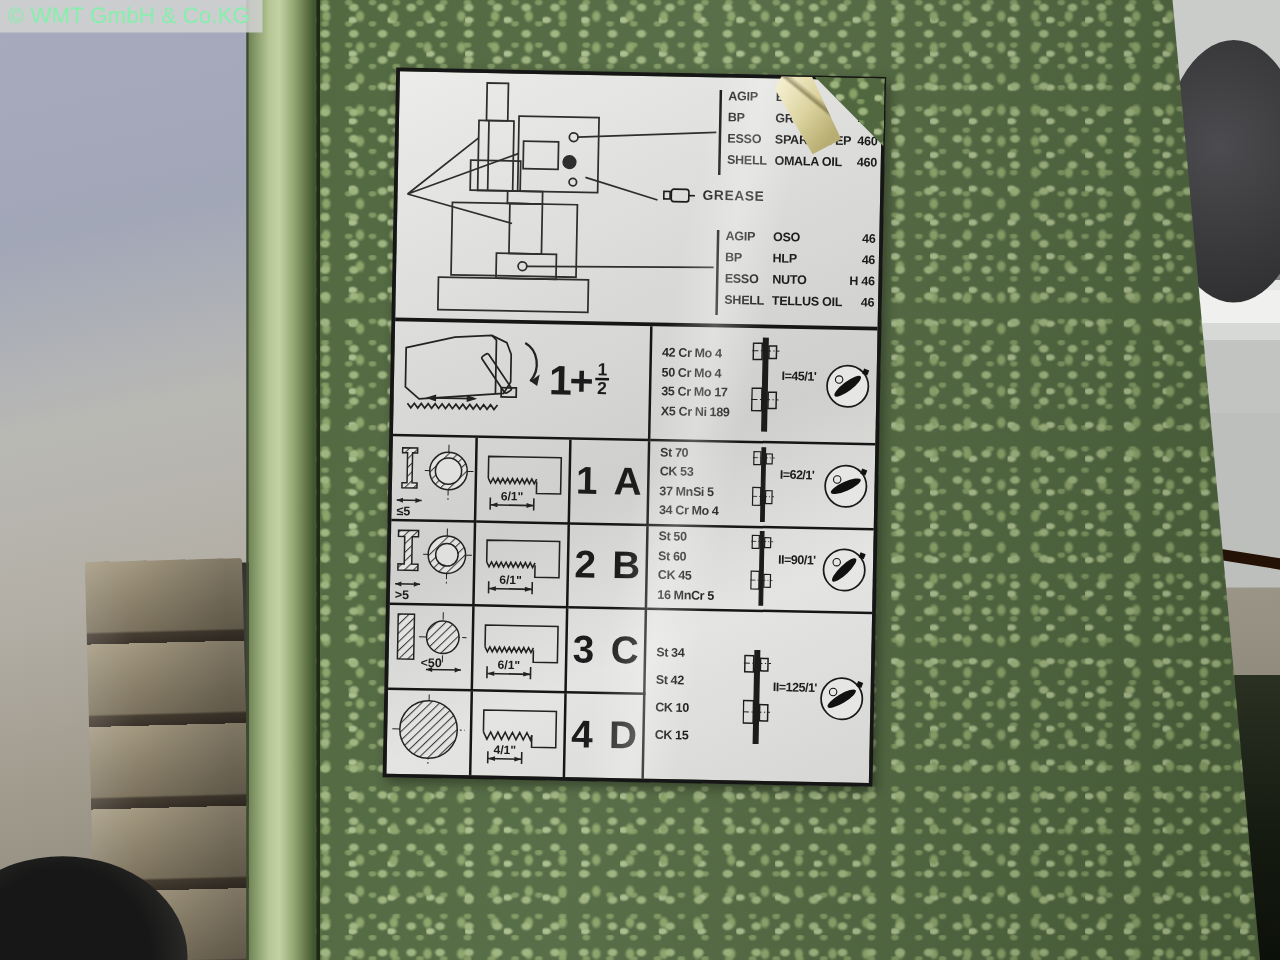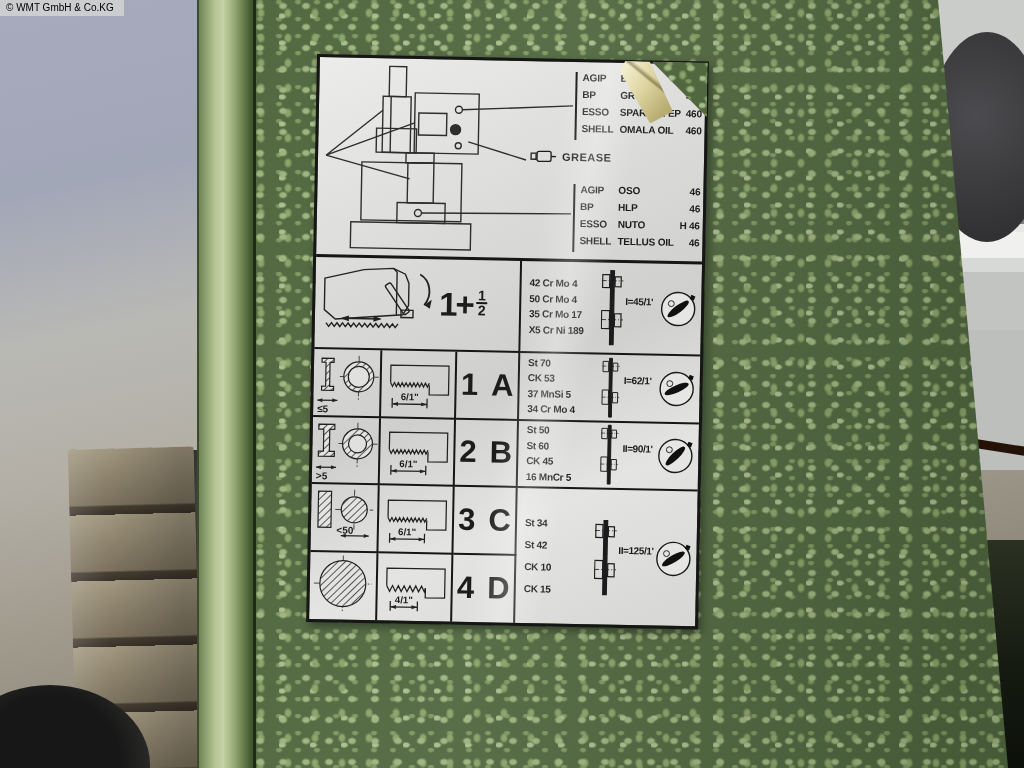--- a/index.html
+++ b/index.html
@@ -105,21 +105,21 @@
   .mats{width:72px;padding-left:8px;font-size:10px;font-weight:bold;
     letter-spacing:-.3px;line-height:15.5px;white-space:nowrap;}
   .r4 .mats{line-height:22px;}
   .guide-svg{width:22px;flex:none;}
   .speed{font-size:10px;font-weight:bold;white-space:nowrap;margin:0 0 14px 2px;
     letter-spacing:-.4px;}
   .dial-svg{width:40px;height:40px;flex:none;margin-left:auto;margin-right:3px;}
   svg text{font-family:"Liberation Sans",sans-serif;font-weight:bold;fill:#1c1c1c;}
   
   .watermark{position:absolute;left:0;top:0;padding:2px 10px 3px 6px;
-    background:rgba(210,210,210,.88);font-size:10px;color:#000000;z-index:50;}
+    background:rgba(210,210,210,.88);font-size:18px;color:#86efac;z-index:50;}
 </style>
 </head>
 <body>
 
 <svg width="0" height="0" style="position:absolute">
   <defs>
     <pattern id="hx" width="5" height="5" patternUnits="userSpaceOnUse" patternTransform="rotate(45)">
       <rect width="5" height="5" fill="#e3e3e1"></rect>
       <line x1="0" y1="0" x2="0" y2="5" stroke="#3a3a3a" stroke-width="1.7"></line>
     </pattern>

